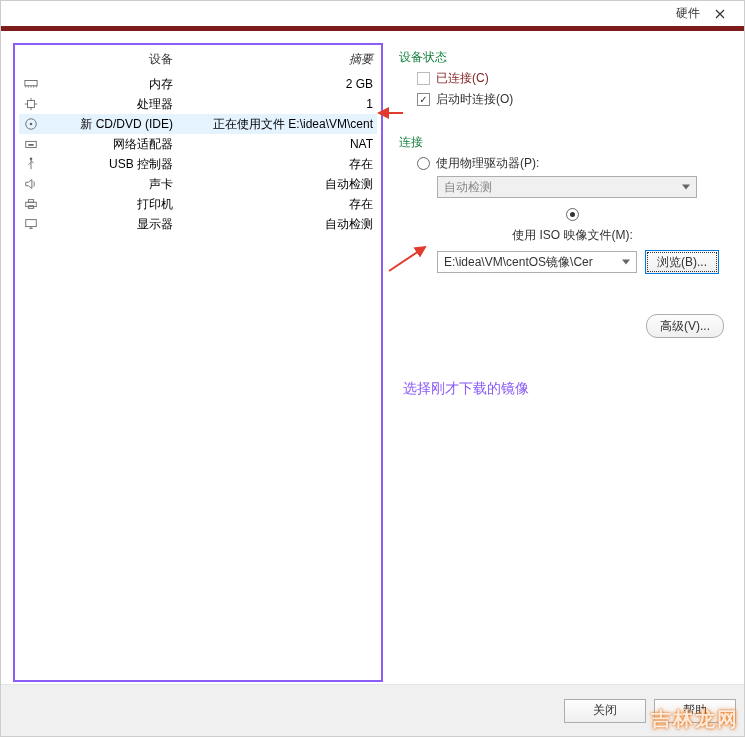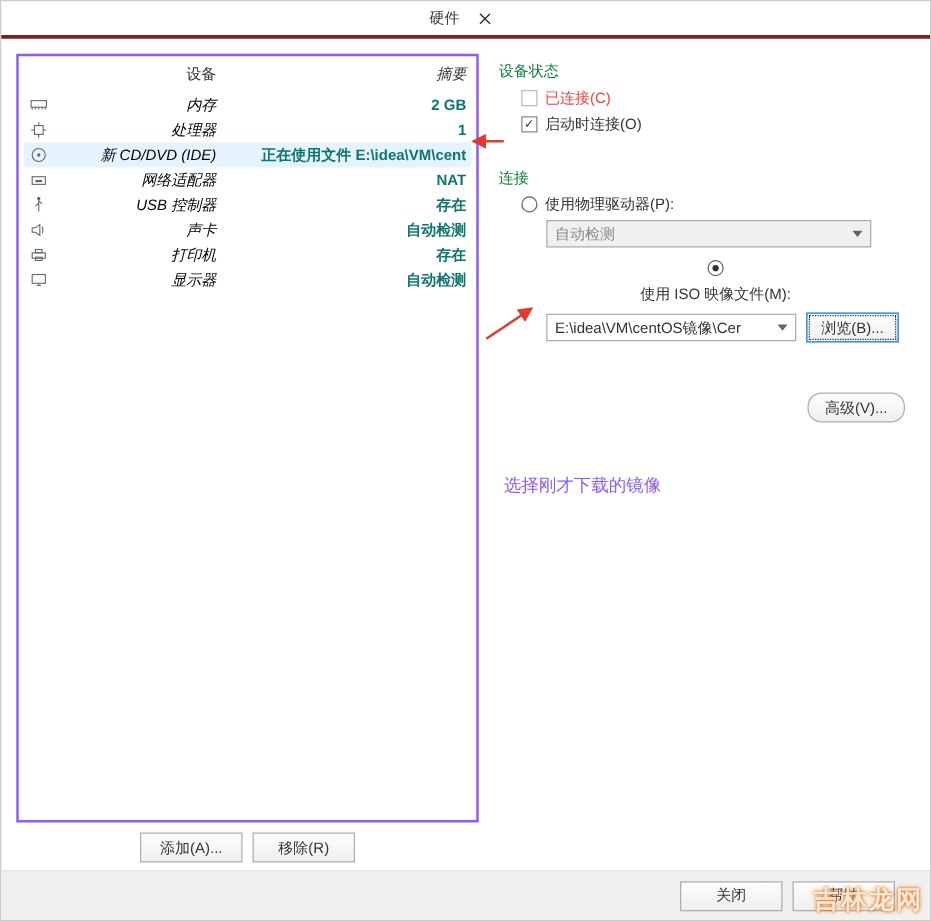--- a/index.html
+++ b/index.html
@@ -17,23 +17,23 @@
   top: 0; left: 0; right: 0; bottom: 0;
   background: #fff;
   border: 1px solid #ccc;
   display: flex;
   flex-direction: column;
 }
 .titlebar {
   height: 30px;
   display: flex;
   align-items: center;
-  justify-content: center;
+  justify-content: flex-end;
   padding: 0 4px 0 10px;
-  border-bottom: 3px solid #7f1d1d;
+  border-bottom: 5px solid #7f1d1d;
 }
 .title-text { font-size: 12px; color: #333; }
 .close-btn {
   width: 40px; height: 28px;
   display: flex; align-items: center; justify-content: center;
   font-size: 14px; color: #333;
   cursor: pointer;
 }
 .content {
   flex: 1;
@@ -77,22 +77,22 @@
   cursor: default;
 }
 .device-row.selected { background: #e5f3ff; }
 .dev-icon {
   width: 16px; height: 16px;
   margin-right: 6px;
   display: inline-flex; align-items: center; justify-content: center;
   color: #666;
 }
 .dev-icon svg { width: 14px; height: 14px; }
-.dev-label { width: 128px; font-style: italic; }
-.dev-summary { flex: 1; color: #0f766e; white-space: nowrap; overflow: hidden; font-weight: bold; }
+.dev-label { width: 128px; }
+.dev-summary { flex: 1; color: #000000; white-space: nowrap; overflow: hidden; }
 .left-buttons {
   display: flex;
   justify-content: center;
   gap: 8px;
   padding: 8px 0 4px 0;
 }
 .btn {
   min-width: 82px;
   height: 24px;
   border: 1px solid #adadad;
@@ -122,21 +122,21 @@
 .checkbox {
   width: 13px; height: 13px;
   border: 1px solid #888;
   display: inline-flex; align-items: center; justify-content: center;
   font-size: 10px; line-height: 1;
   background: #fff;
 }
 .checkbox.disabled { border-color: #bbb; color: #bbb; }
 .checkbox.checked::after { content: "✓"; color: #333; }
 .lbl { color: #333; }
-.lbl.disabled { color: #ef4444; }
+.lbl.disabled { color: #7f1d1d; }
 .radio {
   width: 13px; height: 13px; border-radius: 50%;
   border: 1px solid #666;
   display: inline-flex; align-items: center; justify-content: center;
   background: #fff;
 }
 .radio.selected::after { content: ""; width: 5px; height: 5px; border-radius: 50%; background: #333; }
 .dropdown {
   height: 22px;
   border: 1px solid #adadad;
@@ -160,28 +160,28 @@
 .iso-row .dropdown { width: 200px; }
 .advanced-row { display: flex; justify-content: flex-end; margin-top: 40px; padding-right: 4px; }
 .mt { margin-top: 26px; }
 .annotation {
   color: #8b5cf6;
   font-size: 14px;
   margin-top: 42px;
   margin-left: 4px;
 }
 .footer {
-  height: 40px;
+  height: 52px;
   border-top: 1px solid #e5e5e5;
   background: #f0f0f0;
   display: flex;
   justify-content: flex-end;
   align-items: center;
   gap: 8px;
-  padding: 0 28px;
+  padding: 0 8px;
 }
 .watermark {
   position: absolute;
   right: 6px;
   bottom: 4px;
   font-size: 20px;
   font-weight: 600;
   letter-spacing: 2px;
   color: rgba(255,255,255,0.85);
   text-shadow: 0 0 4px rgba(255,120,0,0.8), 0 0 2px rgba(200,80,0,1);
@@ -292,24 +292,20 @@
                 <svg viewBox="0 0 16 16">
                   <rect x="2" y="3" width="12" height="8" fill="none" stroke="#666"></rect>
                   <path d="M6 13h4 M8 11v2" stroke="#666"></path>
                 </svg>
               </span>
               <span class="dev-label">显示器</span>
               <span class="dev-summary">自动检测</span>
             </div>
           </div>
       </div>
-      <div class="left-buttons">
-        <button class="btn">添加(A)...</button>
-        <button class="btn">移除(R)</button>
-      </div>
     </div>
 
     <div class="right-col">
 
       <div class="arrow" style="left:-20px; top:62px;">
         <svg width="30" height="16">
             <defs>
               <marker id="ah1" markerWidth="6" markerHeight="6" refX="5" refY="3" orient="auto">
                 <path d="M0,0 L6,3 L0,6 Z" fill="#e23b2e"></path>
               </marker>

